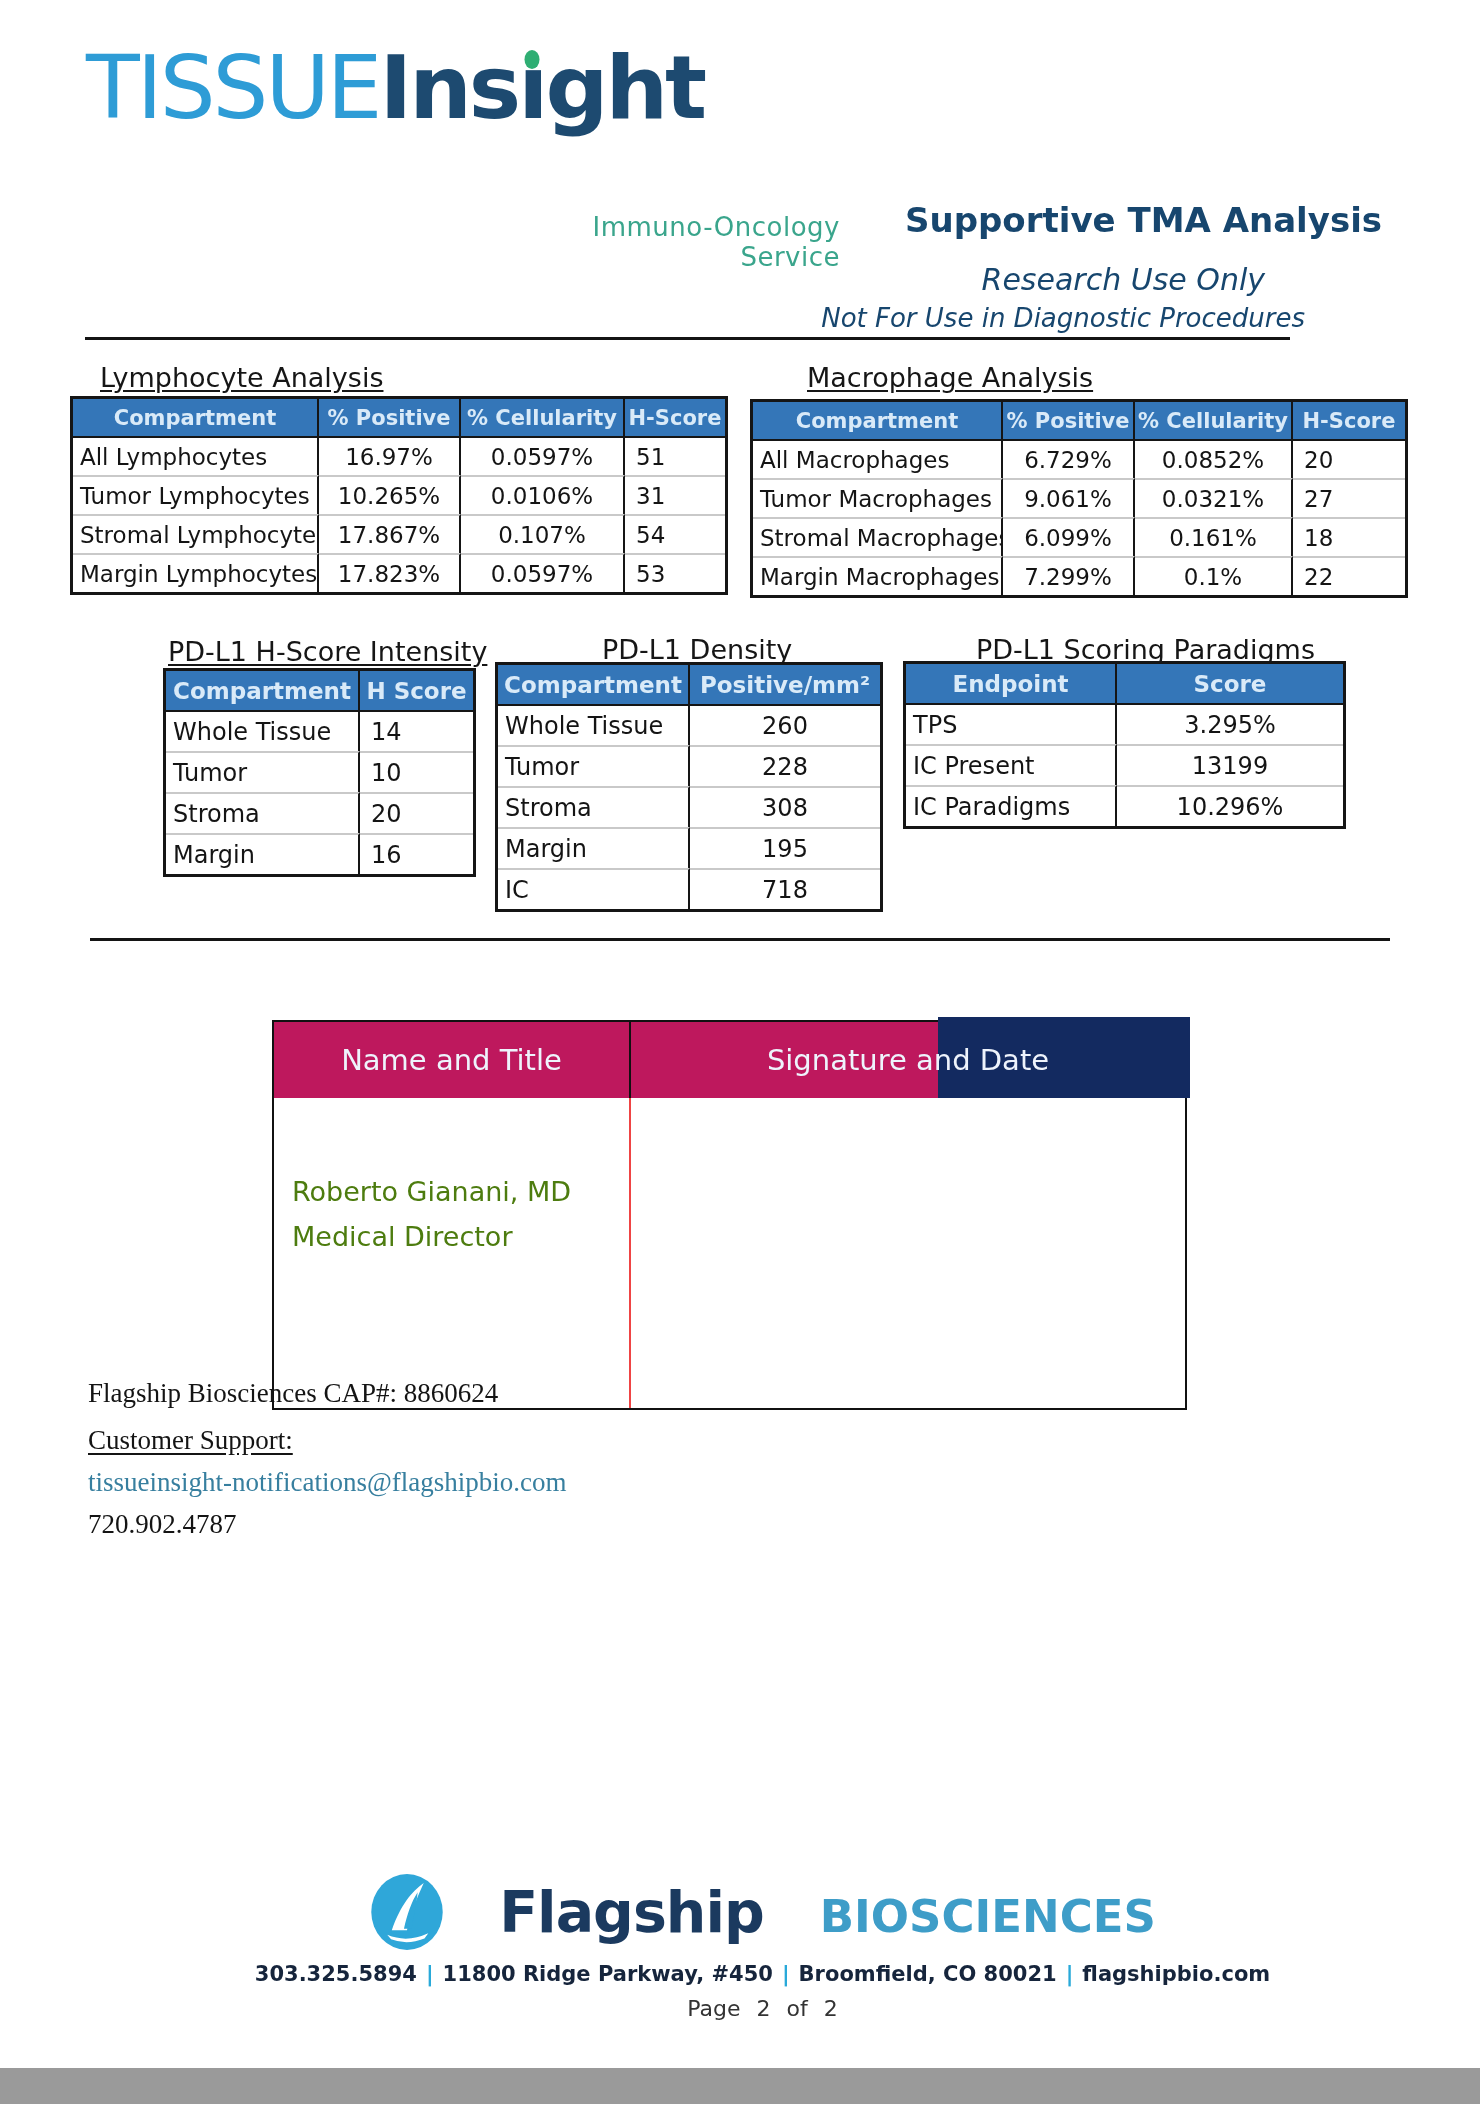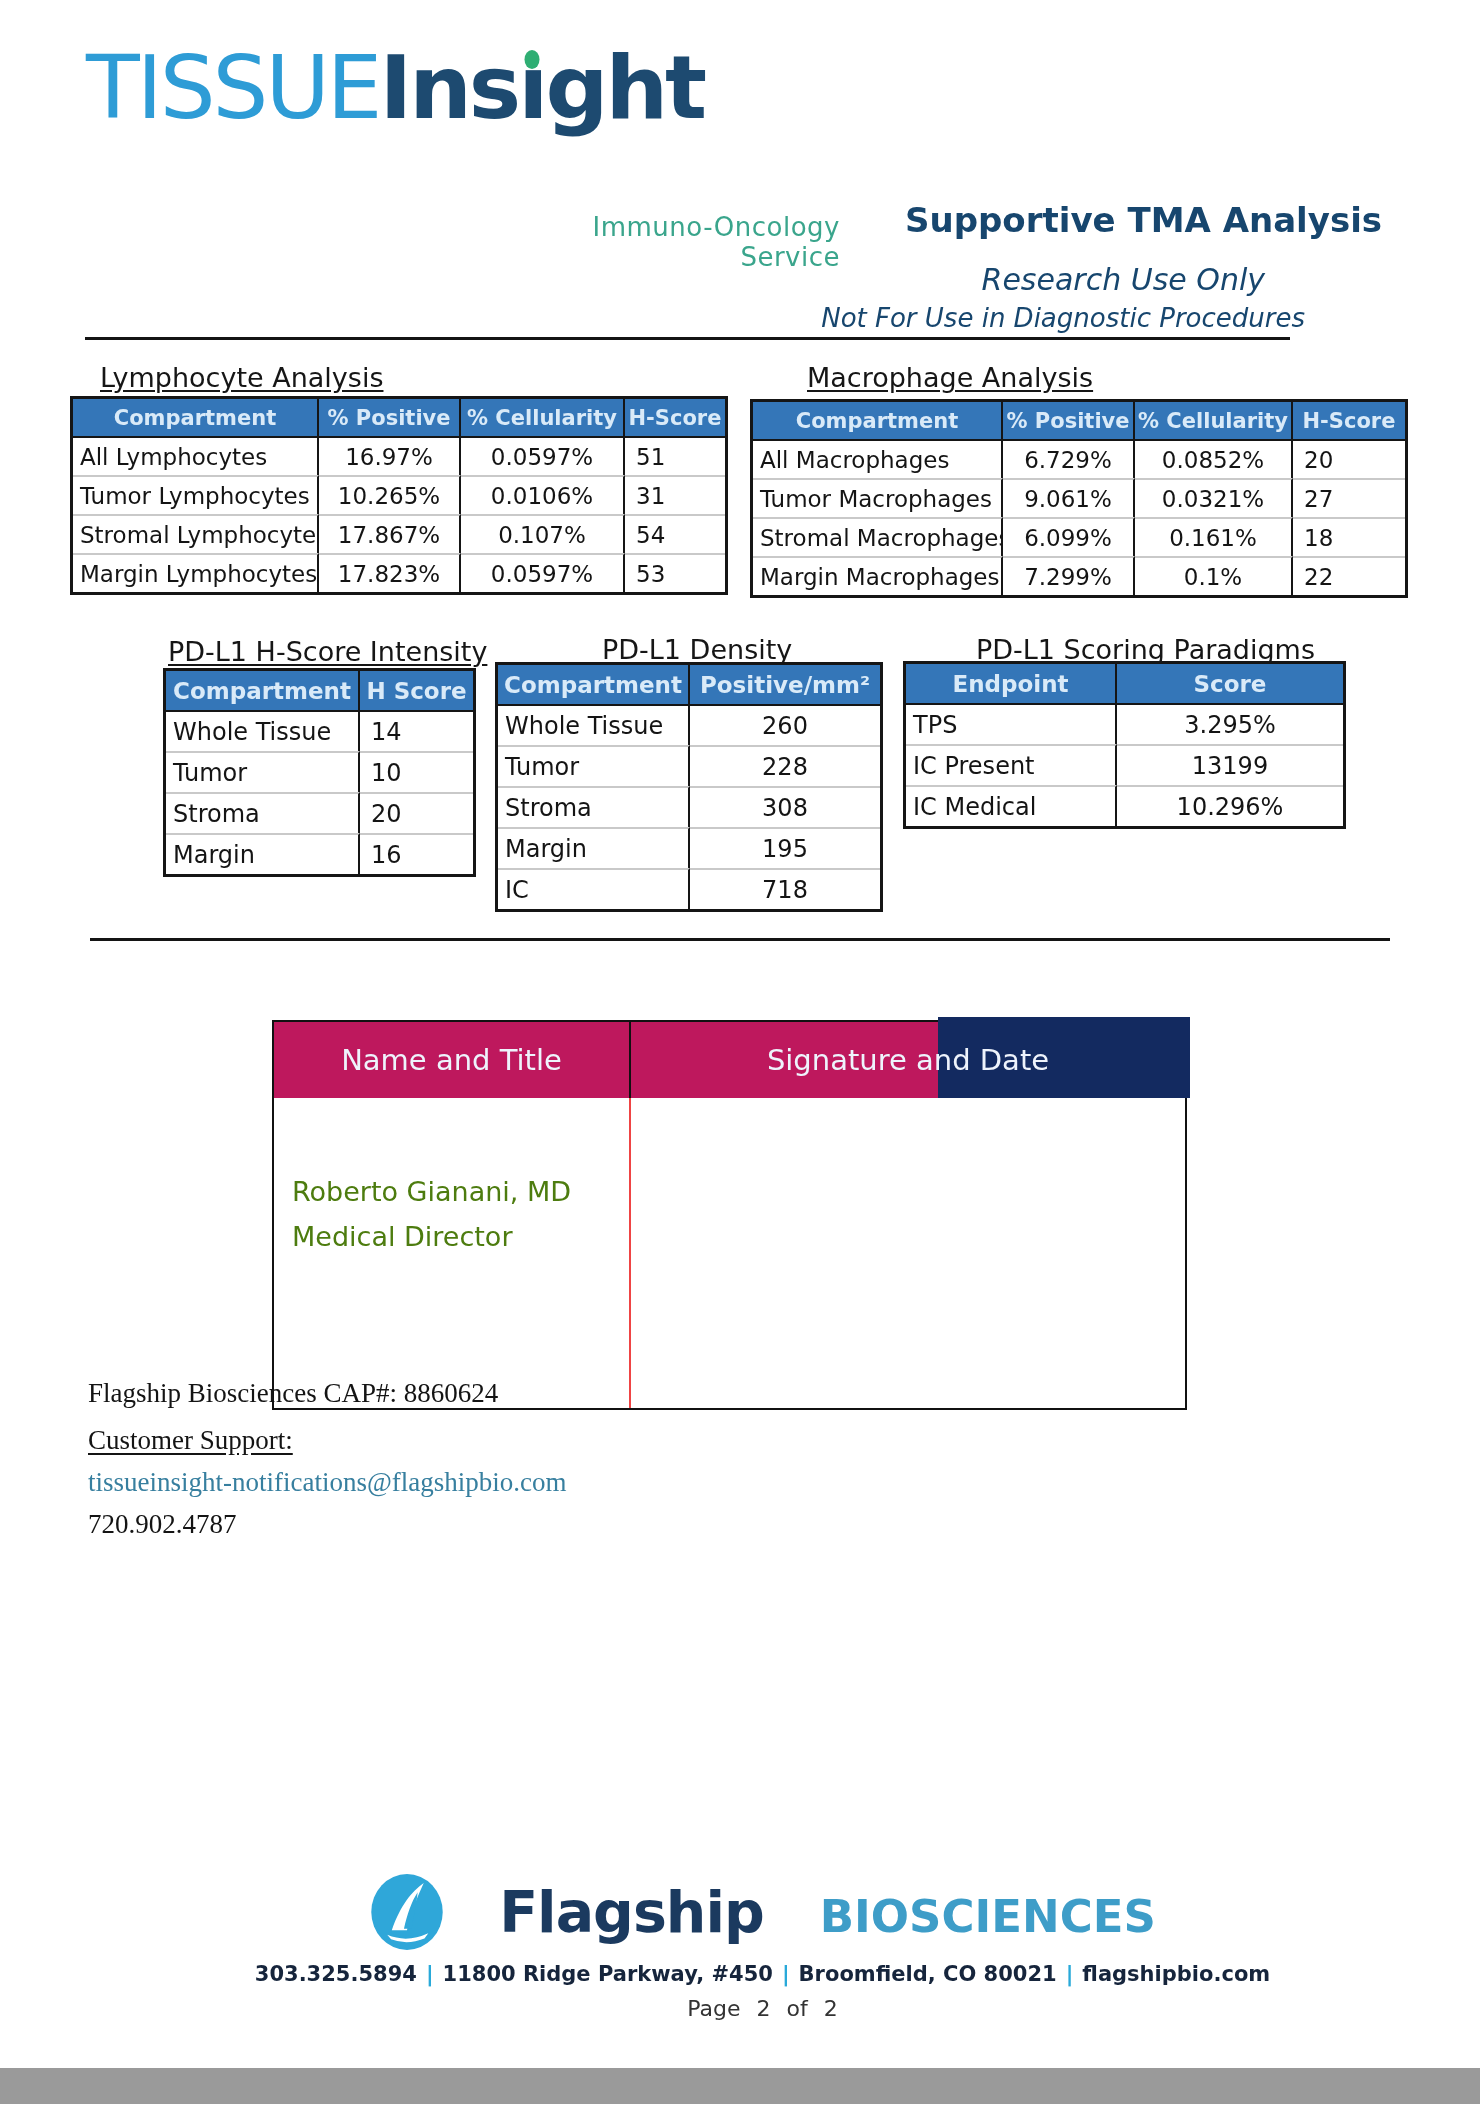--- a/index.html
+++ b/index.html
@@ -179,21 +179,21 @@
   </div>
 
   <div class="tbl-title" style="left:948px;top:634px;margin-left:28px;">PD-L1 Scoring Paradigms</div>
   <div class="an-table" id="sco-table">
     <div class="hc">Endpoint</div>
     <div class="hc last">Score</div>
     <div class="bc al">TPS</div>
     <div class="bc ac last">3.295%</div>
     <div class="bc al rsep">IC Present</div>
     <div class="bc ac last rsep">13199</div>
-    <div class="bc al rsep">IC Medical</div>
+    <div class="bc al rsep">IC Paradigms</div>
     <div class="bc ac last rsep">10.296%</div>
   </div>
 
   <div class="rule2"></div>
 
   <div class="sig">
     <div class="sig-h left">
       <span class="lbl">Name and Title</span>
     </div>
     <div class="sig-h">

